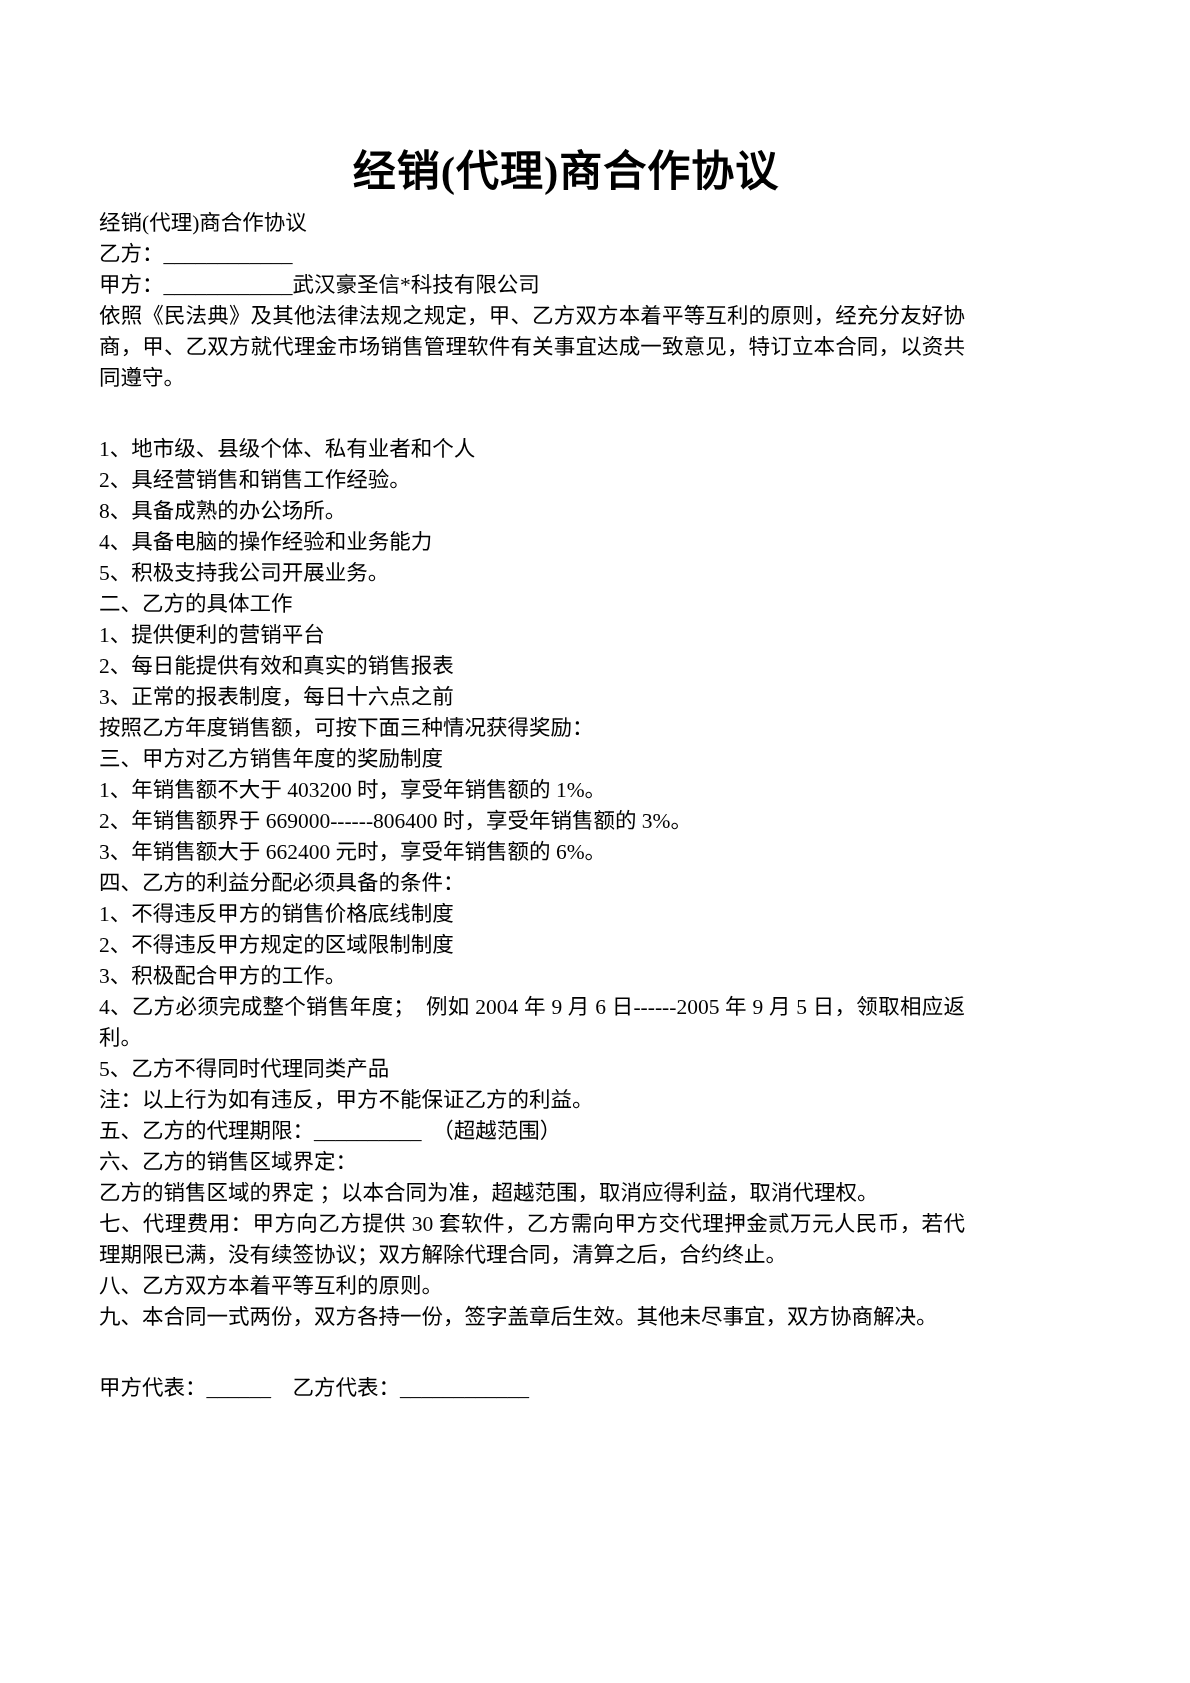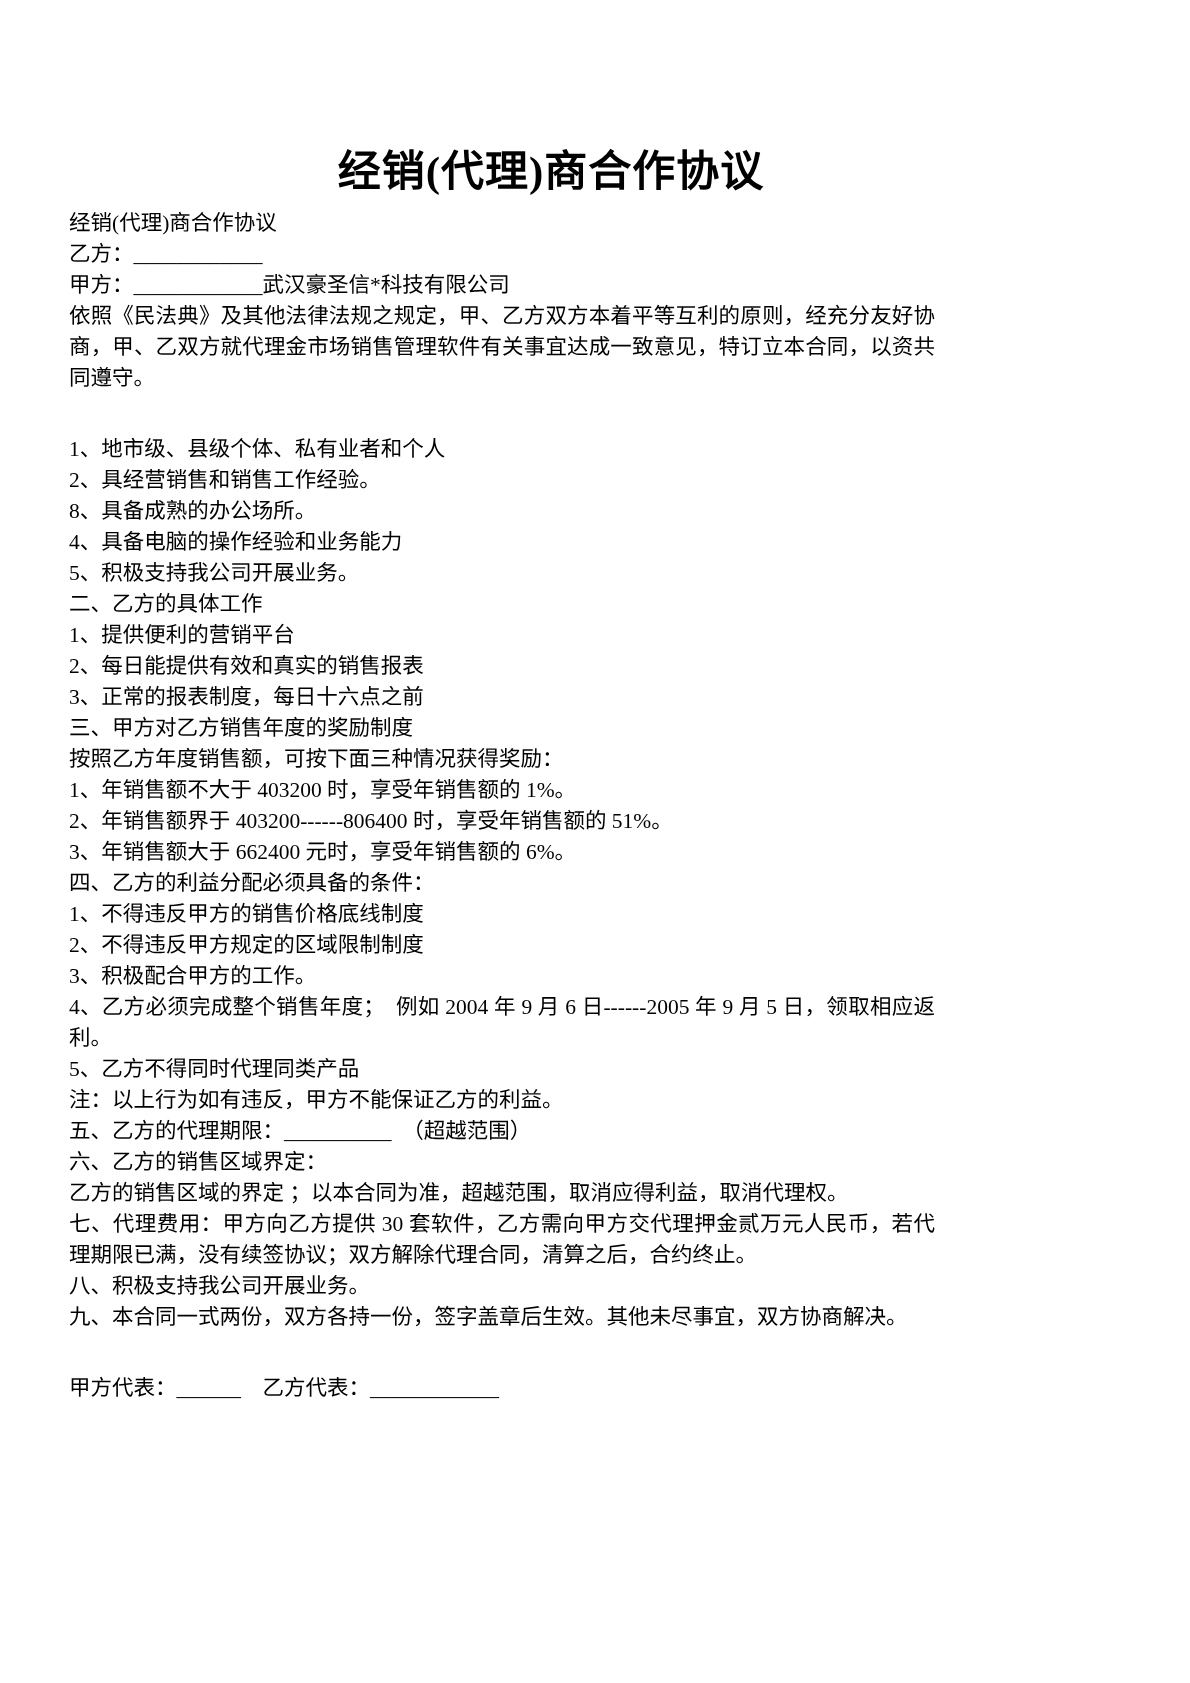--- a/index.html
+++ b/index.html
@@ -9,21 +9,21 @@
   }
   .page {
     position: relative;
     width: 1190px;
     height: 1683px;
     margin: 0 auto;
     background: #ffffff;
     color: #000000;
     font-family: "Liberation Serif", "DejaVu Serif", serif;
     box-sizing: border-box;
-    padding: 146px 157px 0 69px;
+    padding: 146px 157px 0 99px;
     overflow: hidden;
   }
   .doc-title {
     margin: 0 0 10px 0;
     font-size: 43px;
     line-height: 52px;
     font-weight: bold;
     text-align: center;
     letter-spacing: 1px;
     white-space: nowrap;
@@ -57,34 +57,34 @@
       <div class="line blank"></div>
       <div class="line">1、地市级、县级个体、私有业者和个人</div>
       <div class="line">2、具经营销售和销售工作经验。</div>
       <div class="line">8、具备成熟的办公场所。</div>
       <div class="line">4、具备电脑的操作经验和业务能力</div>
       <div class="line">5、积极支持我公司开展业务。</div>
       <div class="line">二、乙方的具体工作</div>
       <div class="line">1、提供便利的营销平台</div>
       <div class="line">2、每日能提供有效和真实的销售报表</div>
       <div class="line">3、正常的报表制度，每日十六点之前</div>
+      <div class="line">按照乙方年度销售额，可按下面三种情况获得奖励：</div>
       <div class="line">三、甲方对乙方销售年度的奖励制度</div>
-      <div class="line">按照乙方年度销售额，可按下面三种情况获得奖励：</div>
       <div class="line">1、年销售额不大于 403200 时，享受年销售额的 1%。</div>
-      <div class="line">2、年销售额界于 403200------806400 时，享受年销售额的 51%。</div>
+      <div class="line">2、年销售额界于 669000------806400 时，享受年销售额的 3%。</div>
       <div class="line">3、年销售额大于 662400 元时，享受年销售额的 6%。</div>
       <div class="line">四、乙方的利益分配必须具备的条件：</div>
       <div class="line">1、不得违反甲方的销售价格底线制度</div>
       <div class="line">2、不得违反甲方规定的区域限制制度</div>
       <div class="line">3、积极配合甲方的工作。</div>
       <div class="line">4、乙方必须完成整个销售年度；　例如 2004 年 9 月 6 日------2005 年 9 月 5 日，领取相应返利。</div>
       <div class="line">5、乙方不得同时代理同类产品</div>
       <div class="line">注：以上行为如有违反，甲方不能保证乙方的利益。</div>
       <div class="line">五、乙方的代理期限：__________　（超越范围）</div>
       <div class="line">六、乙方的销售区域界定：</div>
       <div class="line">乙方的销售区域的界定 ；以本合同为准，超越范围，取消应得利益，取消代理权。</div>
       <div class="line">七、代理费用：甲方向乙方提供 30 套软件，乙方需向甲方交代理押金贰万元人民币，若代理期限已满，没有续签协议；双方解除代理合同，清算之后，合约终止。</div>
-      <div class="line">八、积极支持我公司开展业务。</div>
+      <div class="line">八、乙方双方本着平等互利的原则。</div>
       <div class="line">九、本合同一式两份，双方各持一份，签字盖章后生效。其他未尽事宜，双方协商解决。</div>
       <div class="line blank"></div>
       <div class="line">甲方代表：______　乙方代表：____________</div>
     </div>
 </div>
 
 </body></html>

